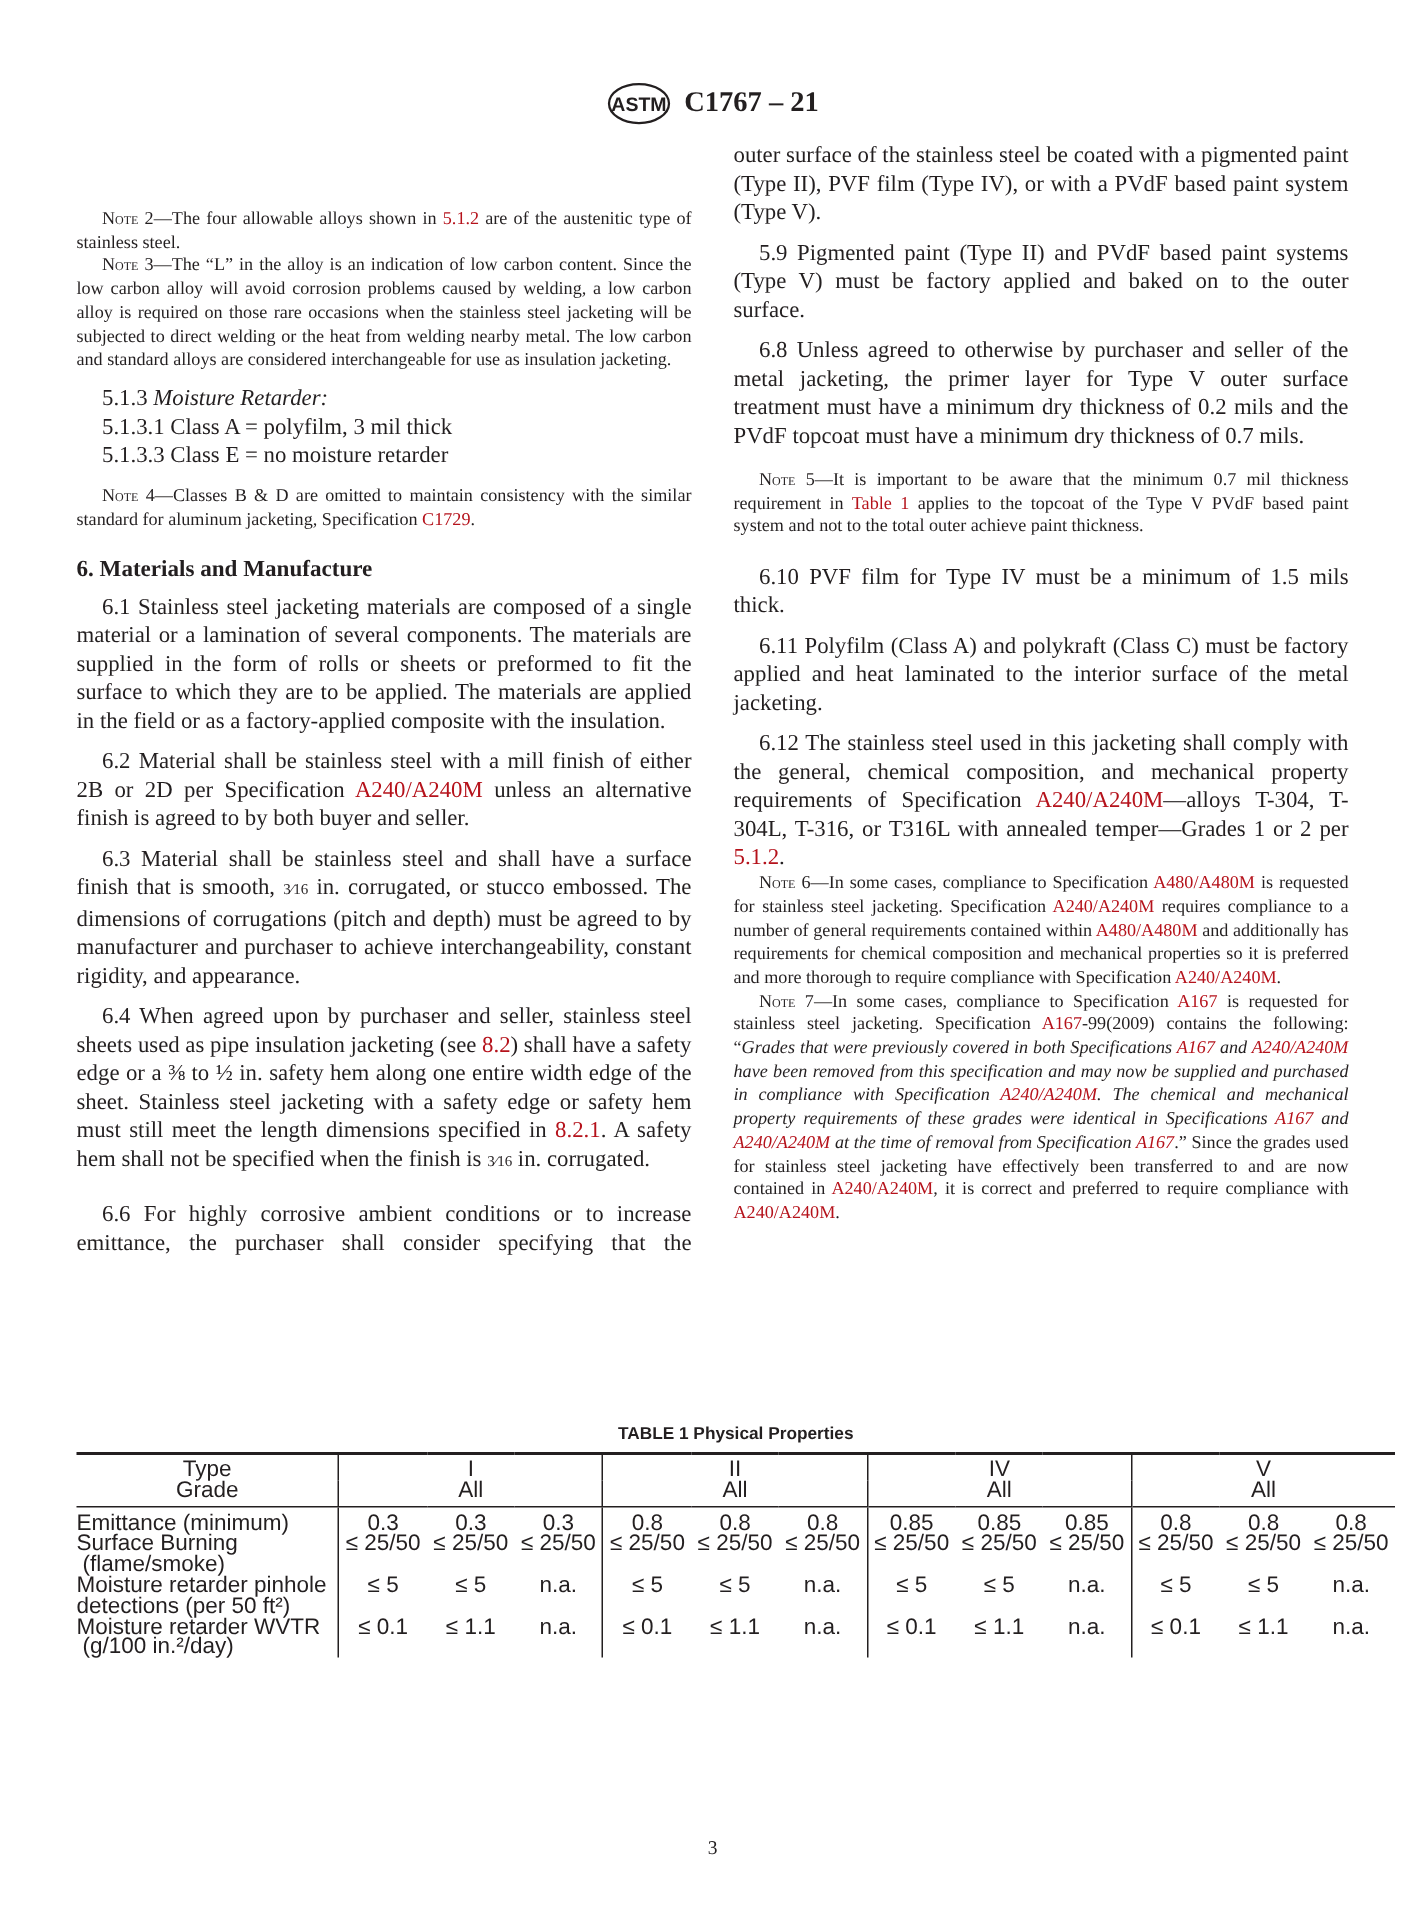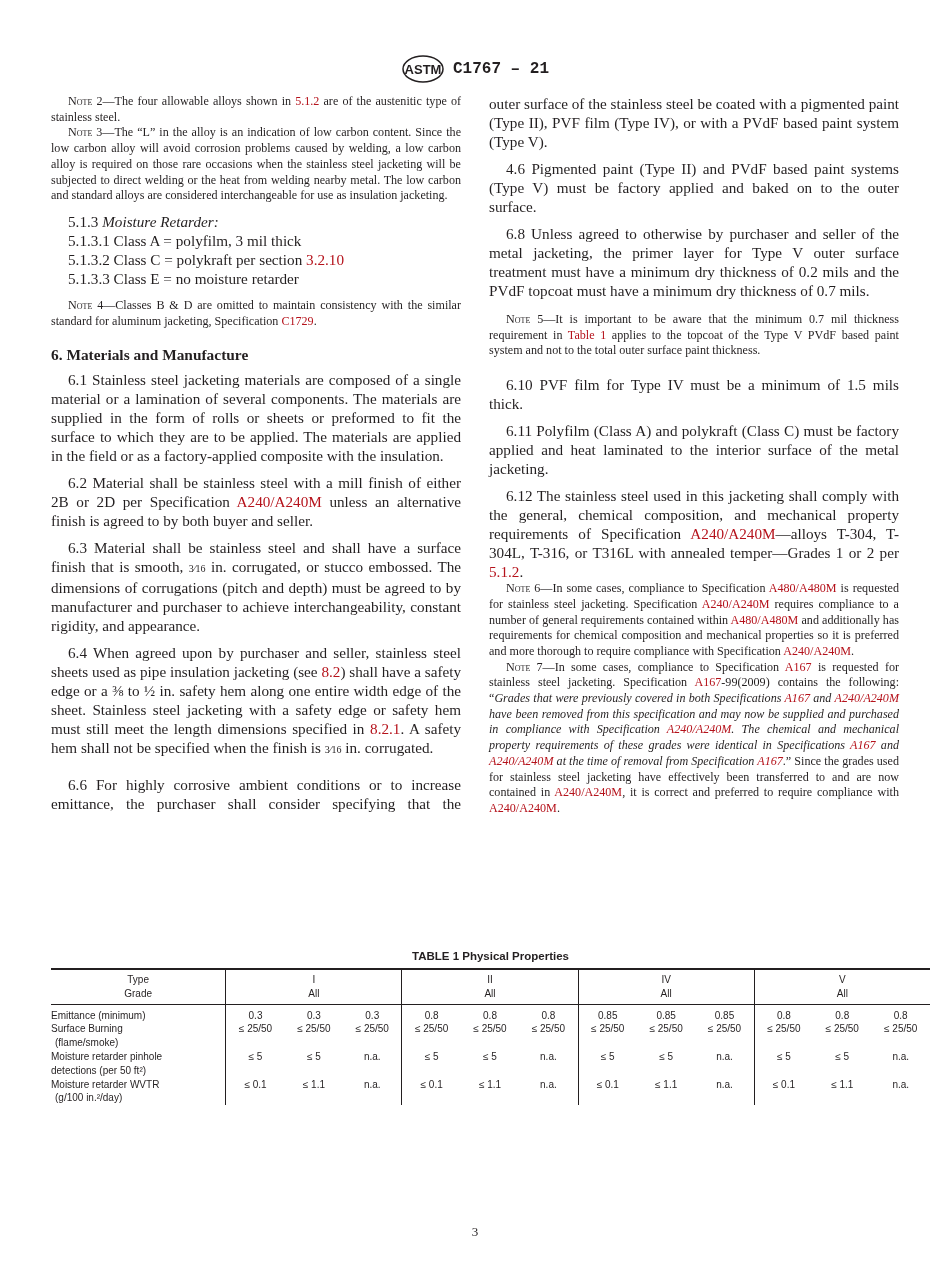--- a/index.html
+++ b/index.html
@@ -1,35 +1,35 @@
 <!DOCTYPE html>
 <html><head>
 <meta charset="utf-8">
 <style>
   html, body { margin: 0; padding: 0; background: #ffffff; }
   body { width: 950px; height: 1272px; position: relative; overflow: hidden;
          font-family: "Liberation Serif", "DejaVu Serif", serif; color: #231f20; }
   a, .lnk { color: #b5121b; text-decoration: none; }
   .header { position: absolute; top: 54px; left: 0; width: 950px; text-align: center; }
   .header .logo { display: inline-block; vertical-align: middle; width: 44px; height: 30px; }
-  .header .code { display: inline-block; vertical-align: middle; font-family: Liberation Mono, monospace;
-                  font-weight: bold; font-size: 16px; margin-left: 4px; }
+  .header .code { display: inline-block; vertical-align: middle; font-family: Liberation Serif, serif;
+                  font-weight: bold; font-size: 19px; margin-left: 4px; }
   .col { position: absolute; top: 94px; width: 410px; }
-  .col.left { left: 51px; }
+  .col.left { left: 51px; margin-top: 44px; }
   .col.right { left: 489px; }
   .note { font-size: 12.1px; line-height: 15.7px; text-align: justify; text-indent: 17px; margin: 0; }
   .note .nl { font-variant: small-caps; }
   .para { font-size: 15.2px; line-height: 19px; text-align: justify; text-indent: 17px; margin: 0; }
   .sub { font-size: 15.2px; line-height: 19px; margin: 0; padding-left: 17px; }
   .h2 { font-weight: bold; font-size: 15.4px; margin: 0; line-height: 19px; }
   .gap6 { height: 6px; } .gap8 { height: 8px; } .gap10 { height: 10px; } .gap12 { height: 12px; } .gap16 { height: 16px; }
   .frac { font-size: 10px; }
   .table-wrap { position: absolute; top: 950px; left: 51px; width: 879px; font-family: "Liberation Sans", "DejaVu Sans", sans-serif; }
   .table-title { text-align: center; font-weight: bold; font-size: 11.5px; margin-bottom: 6px; }
-  table { border-collapse: collapse; width: 879px; font-size: 10px; line-height: 13.8px; }
+  table { border-collapse: collapse; width: 879px; font-size: 15px; line-height: 13.8px; }
   th, td { padding: 0; font-weight: normal; }
   .t-top { border-top: 2px solid #231f20; }
   .t-bot { border-bottom: 2px solid #231f20; }
   .vb { border-left: 1.5px solid #231f20; }
   .hline td, .hline th { border-bottom: 1px solid #231f20; }
   .lbl { text-align: left; width: 175px; }
   .c { text-align: center; width: 58.6px; }
   .hdr-lbl { text-align: center; width: 175px; }
   .grp { text-align: center; }
   .page-num { position: absolute; top: 1224px; left: 0; width: 950px; text-align: center; font-size: 13px; }
@@ -44,21 +44,20 @@
   </svg>
   <span class="code">C1767 – 21</span>
 </div>
 
 <div class="col left">
   <p class="note"><span class="nl">Note 2</span><span>—The four allowable alloys shown in </span><a class="lnk">5.1.2</a><span> are of the austenitic type of stainless steel.</span></p>
   <p class="note"><span class="nl">Note 3</span><span>—The “L” in the alloy is an indication of low carbon content. Since the low carbon alloy will avoid corrosion problems caused by welding, a low carbon alloy is required on those rare occasions when the stainless steel jacketing will be subjected to direct welding or the heat from welding nearby metal. The low carbon and standard alloys are considered interchangeable for use as insulation jacketing.</span></p>
   <div class="gap8"></div>
   <p class="sub"><span>5.1.3 </span><i>Moisture Retarder:</i></p>
   <p class="sub">5.1.3.1  Class A = polyfilm, 3 mil thick</p>
-  <p class="sub"><span>5.1.3.2  Class C = polykraft per section </span><a class="lnk">3.2.10</a></p>
   <p class="sub">5.1.3.3  Class E = no moisture retarder</p>
   <div class="gap10"></div>
   <p class="note"><span class="nl">Note 4</span><span>—Classes B &amp; D are omitted to maintain consistency with the similar standard for aluminum jacketing, Specification </span><a class="lnk">C1729</a><span>.</span></p>
   <div class="gap16"></div>
   <p class="h2">6.  Materials and Manufacture</p>
   <div class="gap6"></div>
   <p class="para">6.1 Stainless steel jacketing materials are composed of a single material or a lamination of several components. The materials are supplied in the form of rolls or sheets or preformed to fit the surface to which they are to be applied. The materials are applied in the field or as a factory-applied composite with the insulation.</p>
   <div class="gap8"></div>
   <p class="para"><span>6.2 Material shall be stainless steel with a mill finish of either 2B or 2D per Specification </span><a class="lnk">A240/A240M</a><span> unless an alternative finish is agreed to by both buyer and seller.</span></p>
   <div class="gap8"></div>
@@ -66,25 +65,25 @@
   <div class="gap8"></div>
   <p class="para"><span>6.4 When agreed upon by purchaser and seller, stainless steel sheets used as pipe insulation jacketing (see </span><a class="lnk">8.2</a><span>) shall have a safety edge or a ⅜ to ½ in. safety hem along one entire width edge of the sheet. Stainless steel jacketing with a safety edge or safety hem must still meet the length dimensions specified in </span><a class="lnk">8.2.1</a><span>. A safety hem shall not be specified when the finish is </span><span class="frac">3⁄16</span><span> in. corrugated.</span></p>
   <div class="gap8"></div>
   <div class="gap8"></div>
   <p class="para" style="text-align-last: justify;">6.6 For highly corrosive ambient conditions or to increase emittance, the purchaser shall consider specifying that the</p>
 </div>
 
 <div class="col right">
   <p class="para" style="text-indent:0">outer surface of the stainless steel be coated with a pigmented paint (Type II), PVF film (Type IV), or with a PVdF based paint system (Type V).</p>
   <div class="gap8"></div>
-  <p class="para">4.6 Pigmented paint (Type II) and PVdF based paint systems (Type V) must be factory applied and baked on to the outer surface.</p>
+  <p class="para">5.9 Pigmented paint (Type II) and PVdF based paint systems (Type V) must be factory applied and baked on to the outer surface.</p>
   <div class="gap8"></div>
   <p class="para">6.8 Unless agreed to otherwise by purchaser and seller of the metal jacketing, the primer layer for Type V outer surface treatment must have a minimum dry thickness of 0.2 mils and the PVdF topcoat must have a minimum dry thickness of 0.7 mils.</p>
   <div class="gap12"></div>
-  <p class="note"><span class="nl">Note 5</span><span>—It is important to be aware that the minimum 0.7 mil thickness requirement in </span><a class="lnk">Table 1</a><span> applies to the topcoat of the Type V PVdF based paint system and not to the total outer surface paint thickness.</span></p>
+  <p class="note"><span class="nl">Note 5</span><span>—It is important to be aware that the minimum 0.7 mil thickness requirement in </span><a class="lnk">Table 1</a><span> applies to the topcoat of the Type V PVdF based paint system and not to the total outer achieve paint thickness.</span></p>
   <div class="gap8"></div>
   <div class="gap8"></div>
   <p class="para">6.10 PVF film for Type IV must be a minimum of 1.5 mils thick.</p>
   <div class="gap8"></div>
   <p class="para">6.11 Polyfilm (Class A) and polykraft (Class C) must be factory applied and heat laminated to the interior surface of the metal jacketing.</p>
   <div class="gap8"></div>
   <p class="para"><span>6.12 The stainless steel used in this jacketing shall comply with the general, chemical composition, and mechanical property requirements of Specification </span><a class="lnk">A240/A240M</a><span>—alloys T-304, T-304L, T-316, or T316L with annealed temper—Grades 1 or 2 per </span><a class="lnk">5.1.2</a><span>.</span></p>
   <p class="note"><span class="nl">Note 6</span><span>—In some cases, compliance to Specification </span><a class="lnk">A480/A480M</a><span> is requested for stainless steel jacketing. Specification </span><a class="lnk">A240/A240M</a><span> requires compliance to a number of general requirements contained within </span><a class="lnk">A480/A480M</a><span> and additionally has requirements for chemical composition and mechanical properties so it is preferred and more thorough to require compliance with Specification </span><a class="lnk">A240/A240M</a><span>.</span></p>
   <p class="note"><span class="nl">Note 7</span><span>—In some cases, compliance to Specification </span><a class="lnk">A167</a><span> is requested for stainless steel jacketing. Specification </span><a class="lnk">A167</a><span>-99(2009) contains the following: “</span><i>Grades that were previously covered in both Specifications </i><a class="lnk" style="font-style:italic">A167</a><i> and </i><a class="lnk" style="font-style:italic">A240/A240M</a><i> have been removed from this specification and may now be supplied and purchased in compliance with Specification </i><a class="lnk" style="font-style:italic">A240/A240M</a><i>. The chemical and mechanical property requirements of these grades were identical in Specifications </i><a class="lnk" style="font-style:italic">A167</a><i> and </i><a class="lnk" style="font-style:italic">A240/A240M</a><i> at the time of removal from Specification </i><a class="lnk" style="font-style:italic">A167</a><span>.” Since the grades used for stainless steel jacketing have effectively been transferred to and are now contained in </span><a class="lnk">A240/A240M</a><span>, it is correct and preferred to require compliance with </span><a class="lnk">A240/A240M</a><span>.</span></p>
 </div>

